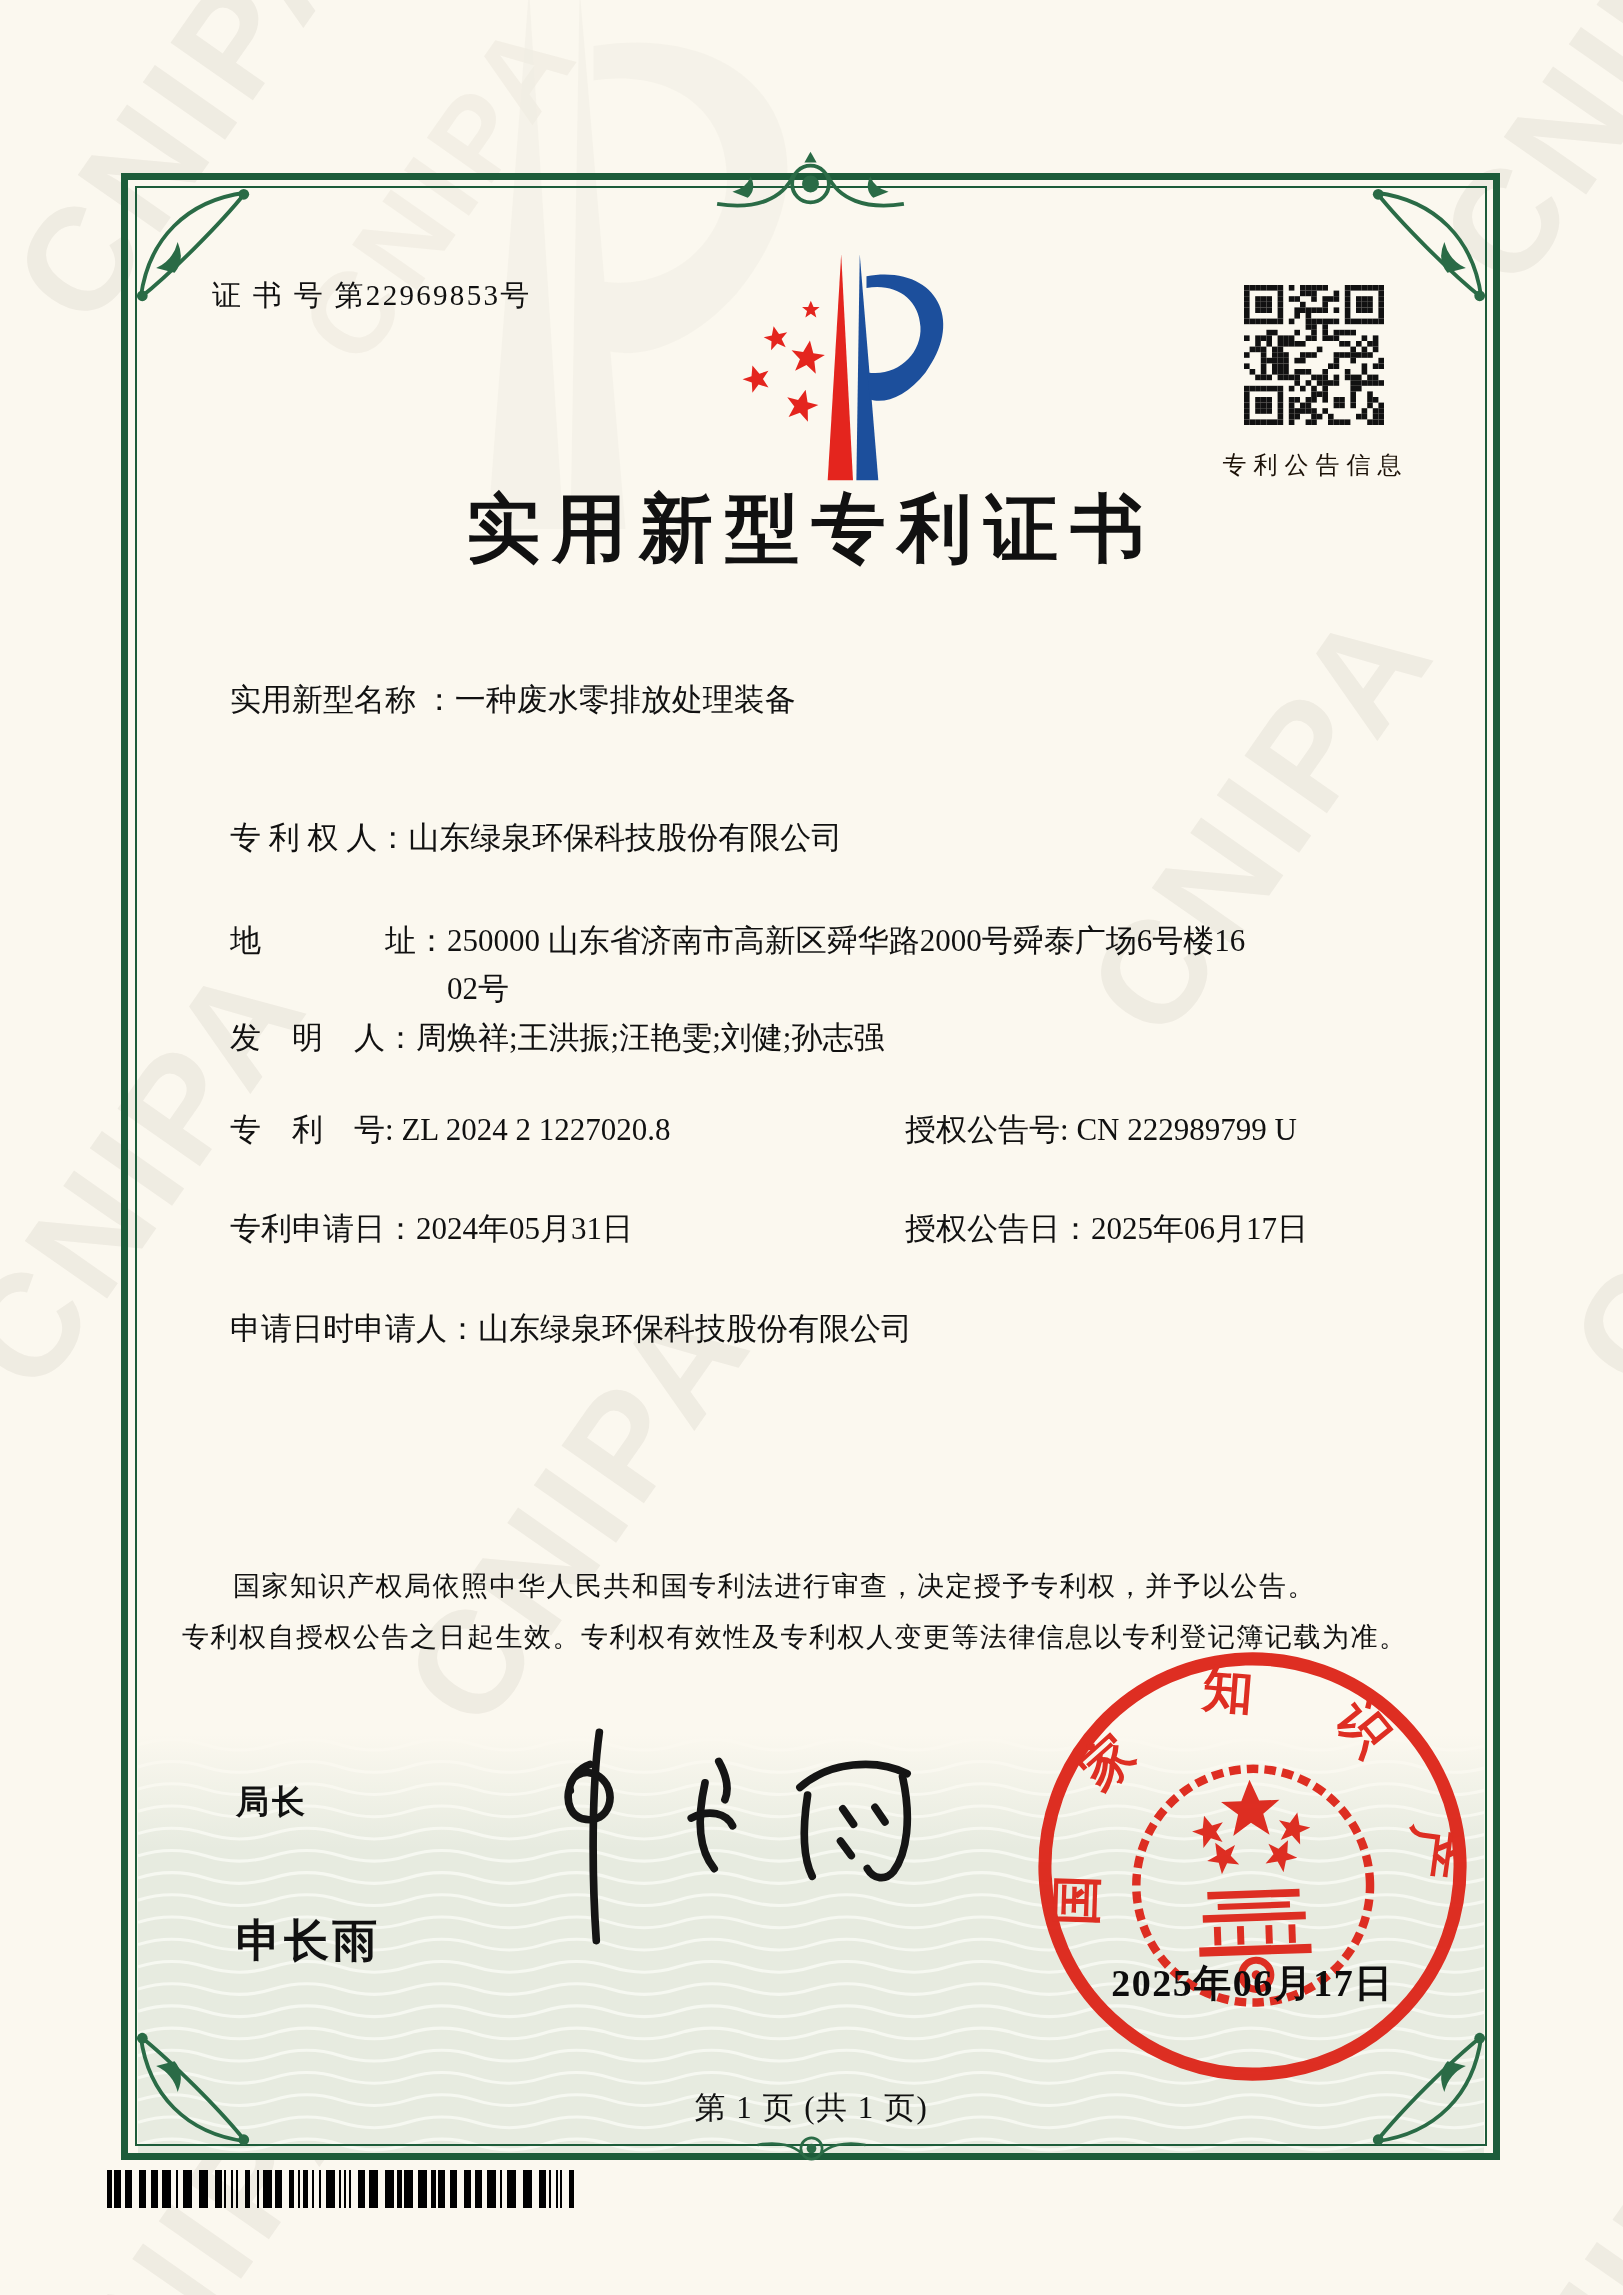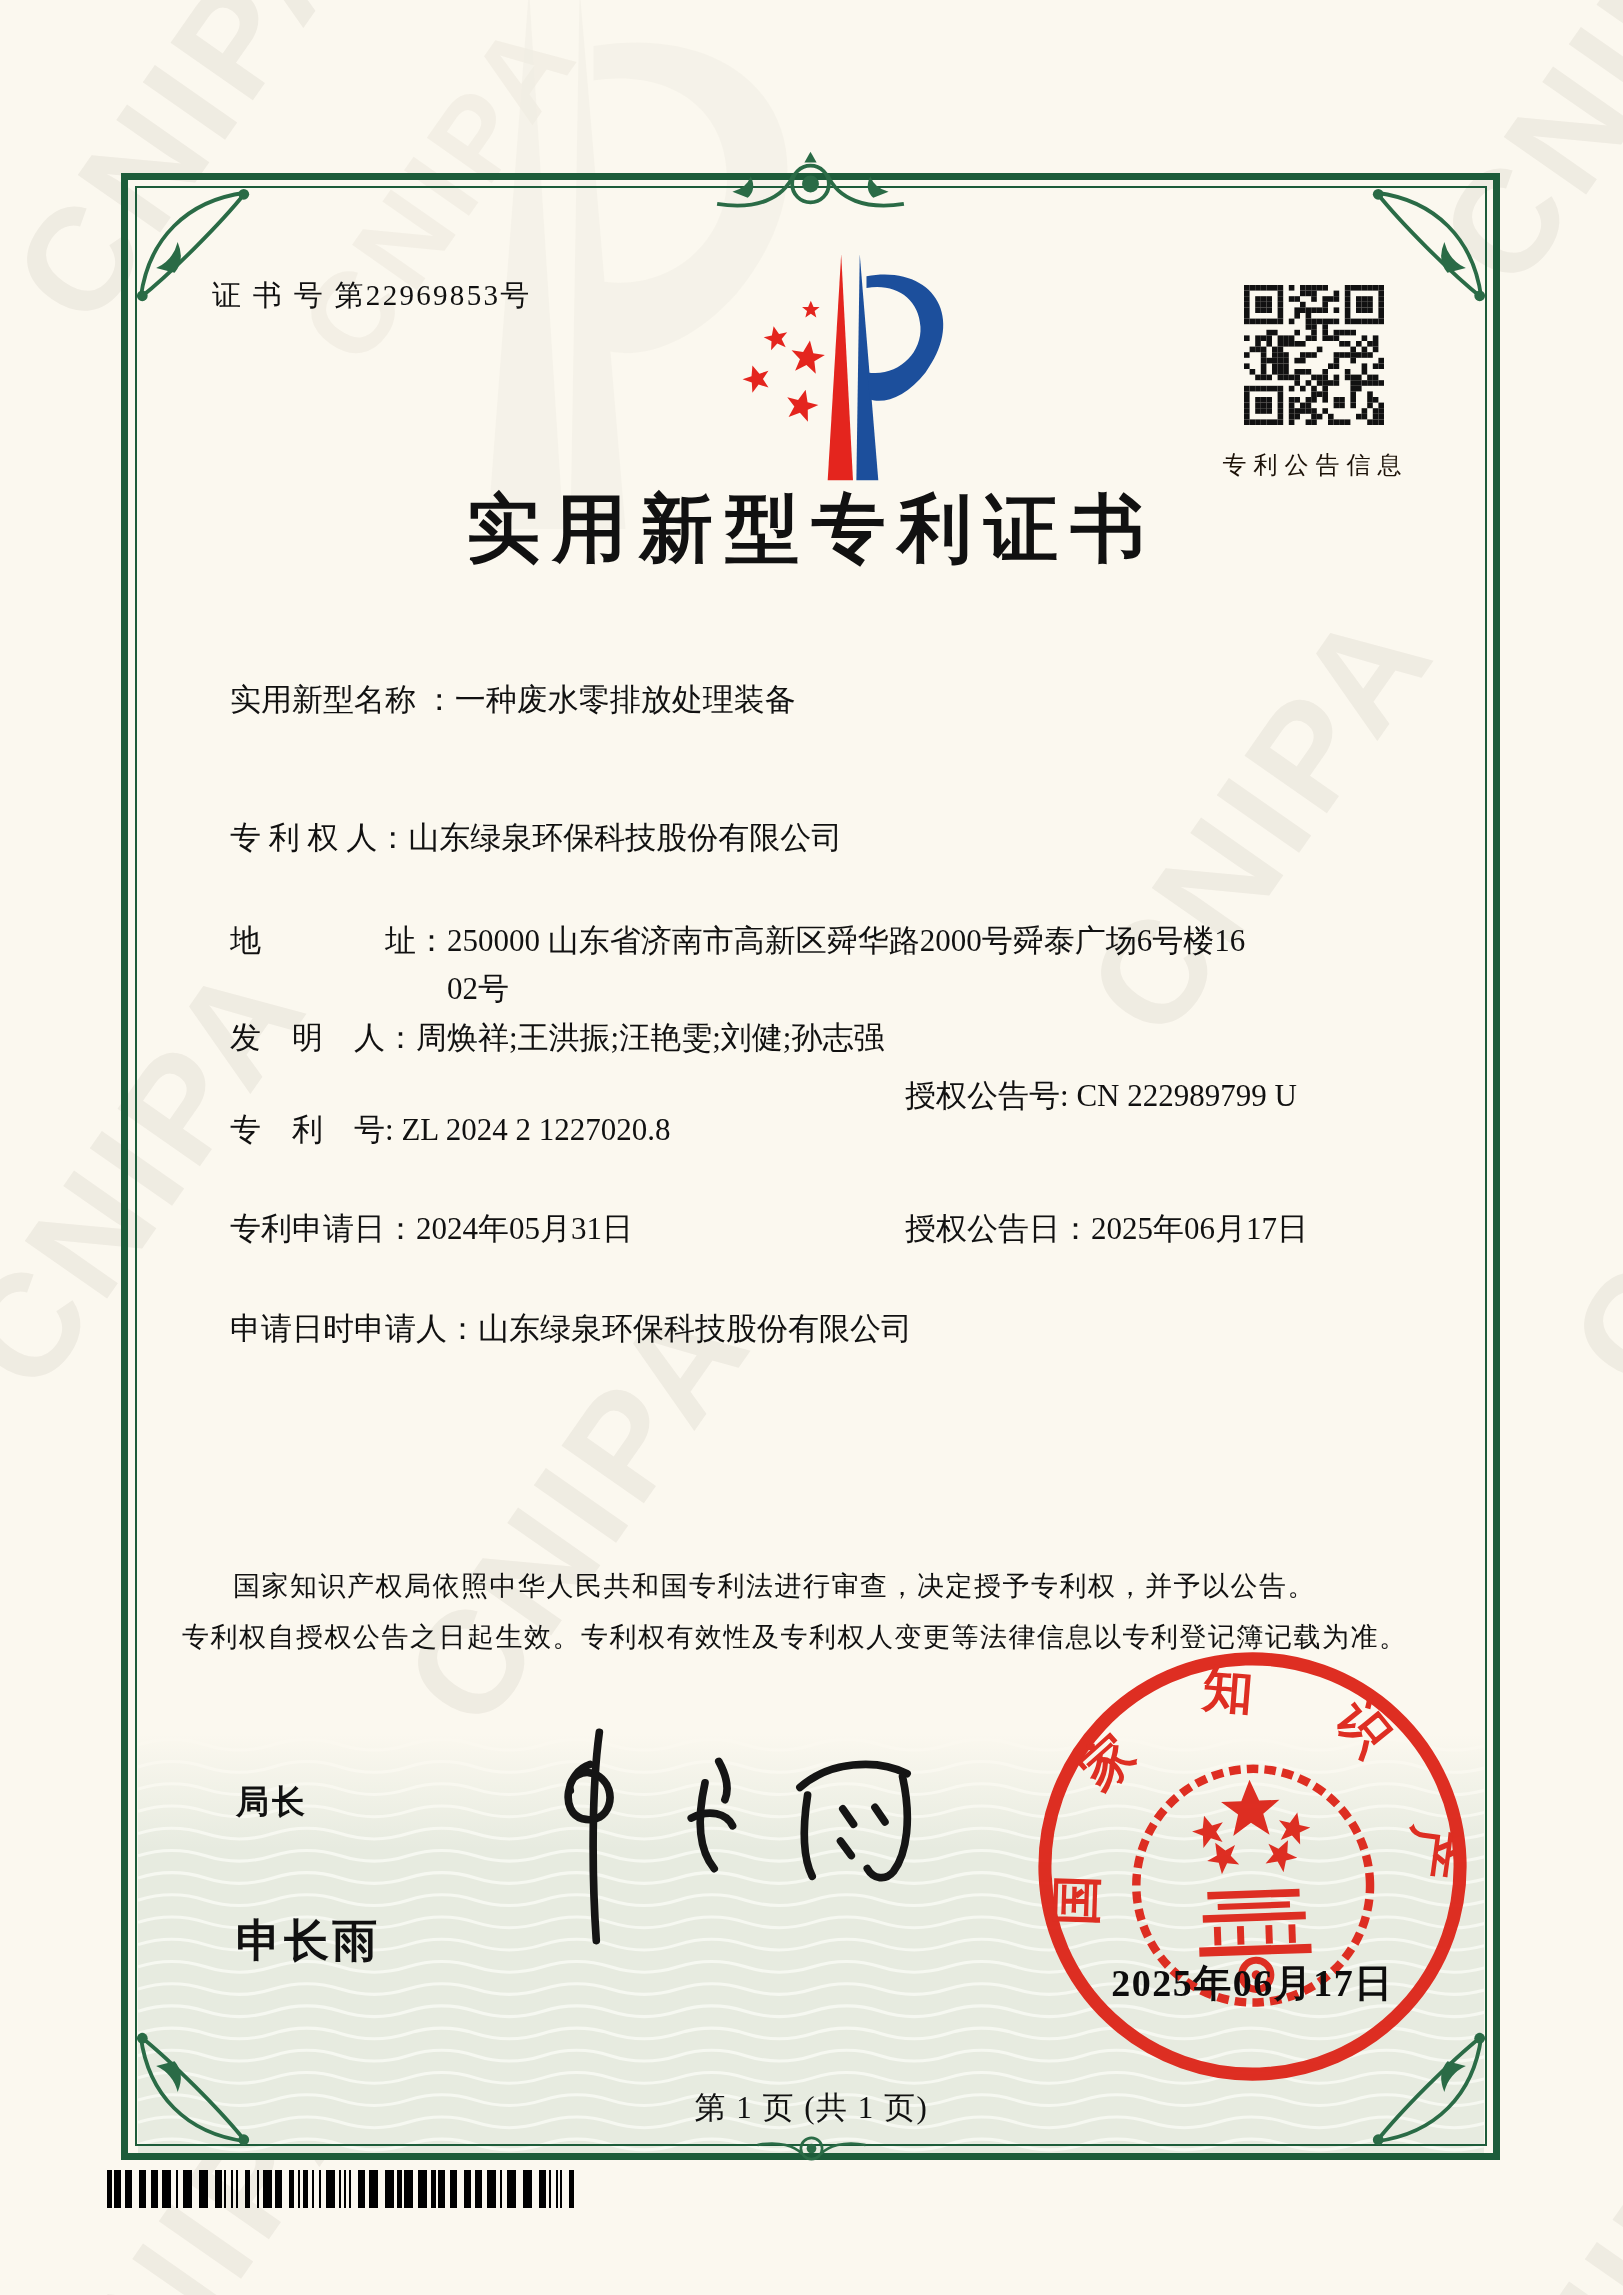--- a/index.html
+++ b/index.html
@@ -508,21 +508,21 @@
     </span>
   </div>
 
   <div class="abs row" style="top:1014px;">
     <span class="lbl">发　明　人：</span><span>周焕祥;王洪振;汪艳雯;刘健;孙志强</span>
   </div>
 
   <div class="abs row" style="top:1106px;">
     <span class="lbl">专　利　号: </span><span>ZL 2024 2 1227020.8</span>
   </div>
-  <div class="abs row" style="left:905px;top:1072px;">
+  <div class="abs row" style="left:905px;top:1106px;">
     <span class="lbl">授权公告号: </span><span>CN 222989799 U</span>
   </div>
 
   <div class="abs row" style="top:1205px;">
     <span class="lbl">专利申请日：</span><span>2024年05月31日</span>
   </div>
   <div class="abs row" style="left:905px;top:1205px;">
     <span class="lbl">授权公告日：</span><span>2025年06月17日</span>
   </div>
 

